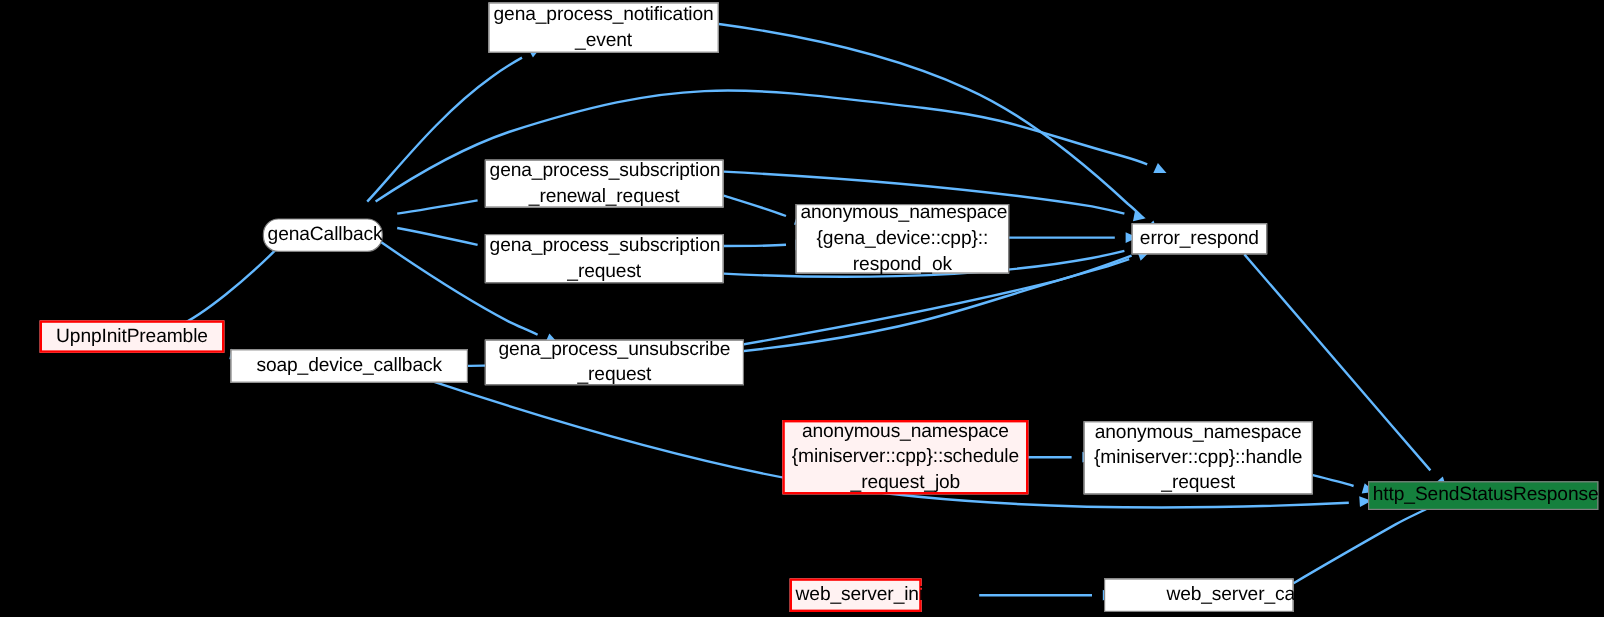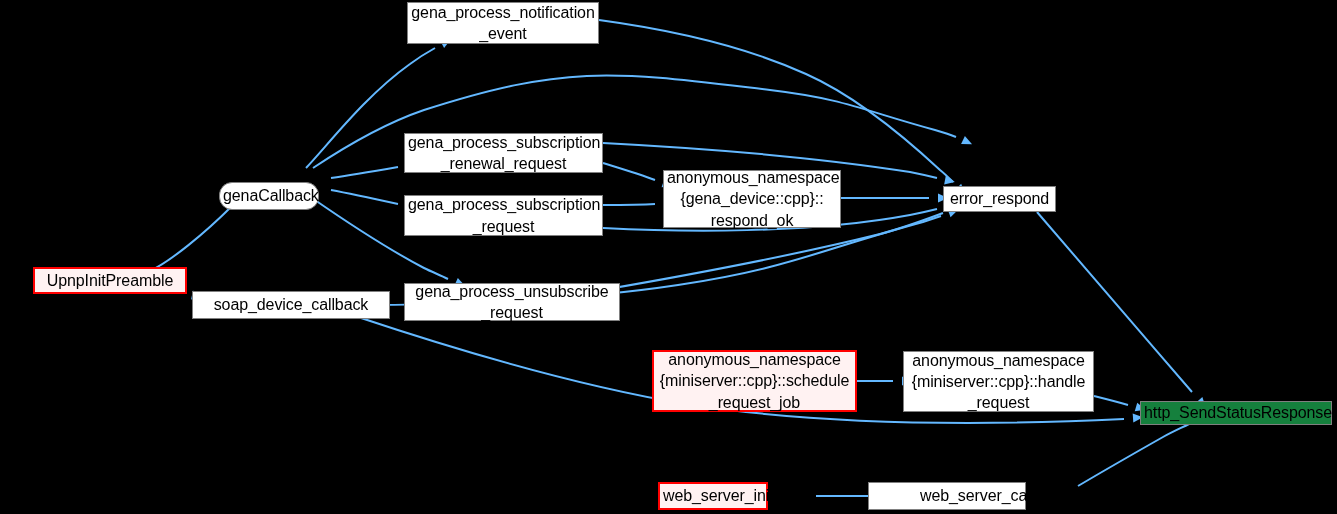--- a/index.html
+++ b/index.html
@@ -121,15 +121,15 @@
       <div class="node" style="left: 404px; top: 283px; width: 216px; height: 38px;"><span class="node-label">gena_process_unsubscribe
 _request</span></div>
       <div class="node red" style="left: 652px; top: 350px; width: 205px; height: 62px;"><span class="node-label">anonymous_namespace
 {miniserver::cpp}::schedule
 _request_job</span></div>
       <div class="node" style="left: 903px; top: 351px; width: 191px; height: 61px;"><span class="node-label">anonymous_namespace
 {miniserver::cpp}::handle
 _request</span></div>
       <div class="node current" style="left: 1140px; top: 401px; width: 192px; height: 24px;"><span class="node-label">http_SendStatusResponse</span></div>
       <div class="node red" style="left: 658px; top: 482px; width: 110px; height: 28px;"><span class="node-label">web_server_init</span></div>
-      <div class="node" style="left: 868px; top: 482px; width: 158px; height: 28px; padding-left: 48px;"><span class="node-label">web_server_callback</span></div>
+      <div class="node" style="left: 920px; top: 482px; width: 158px; height: 28px; padding-left: 48px;"><span class="node-label">web_server_callback</span></div>
     </div>
 </div>
 
 </body></html>

